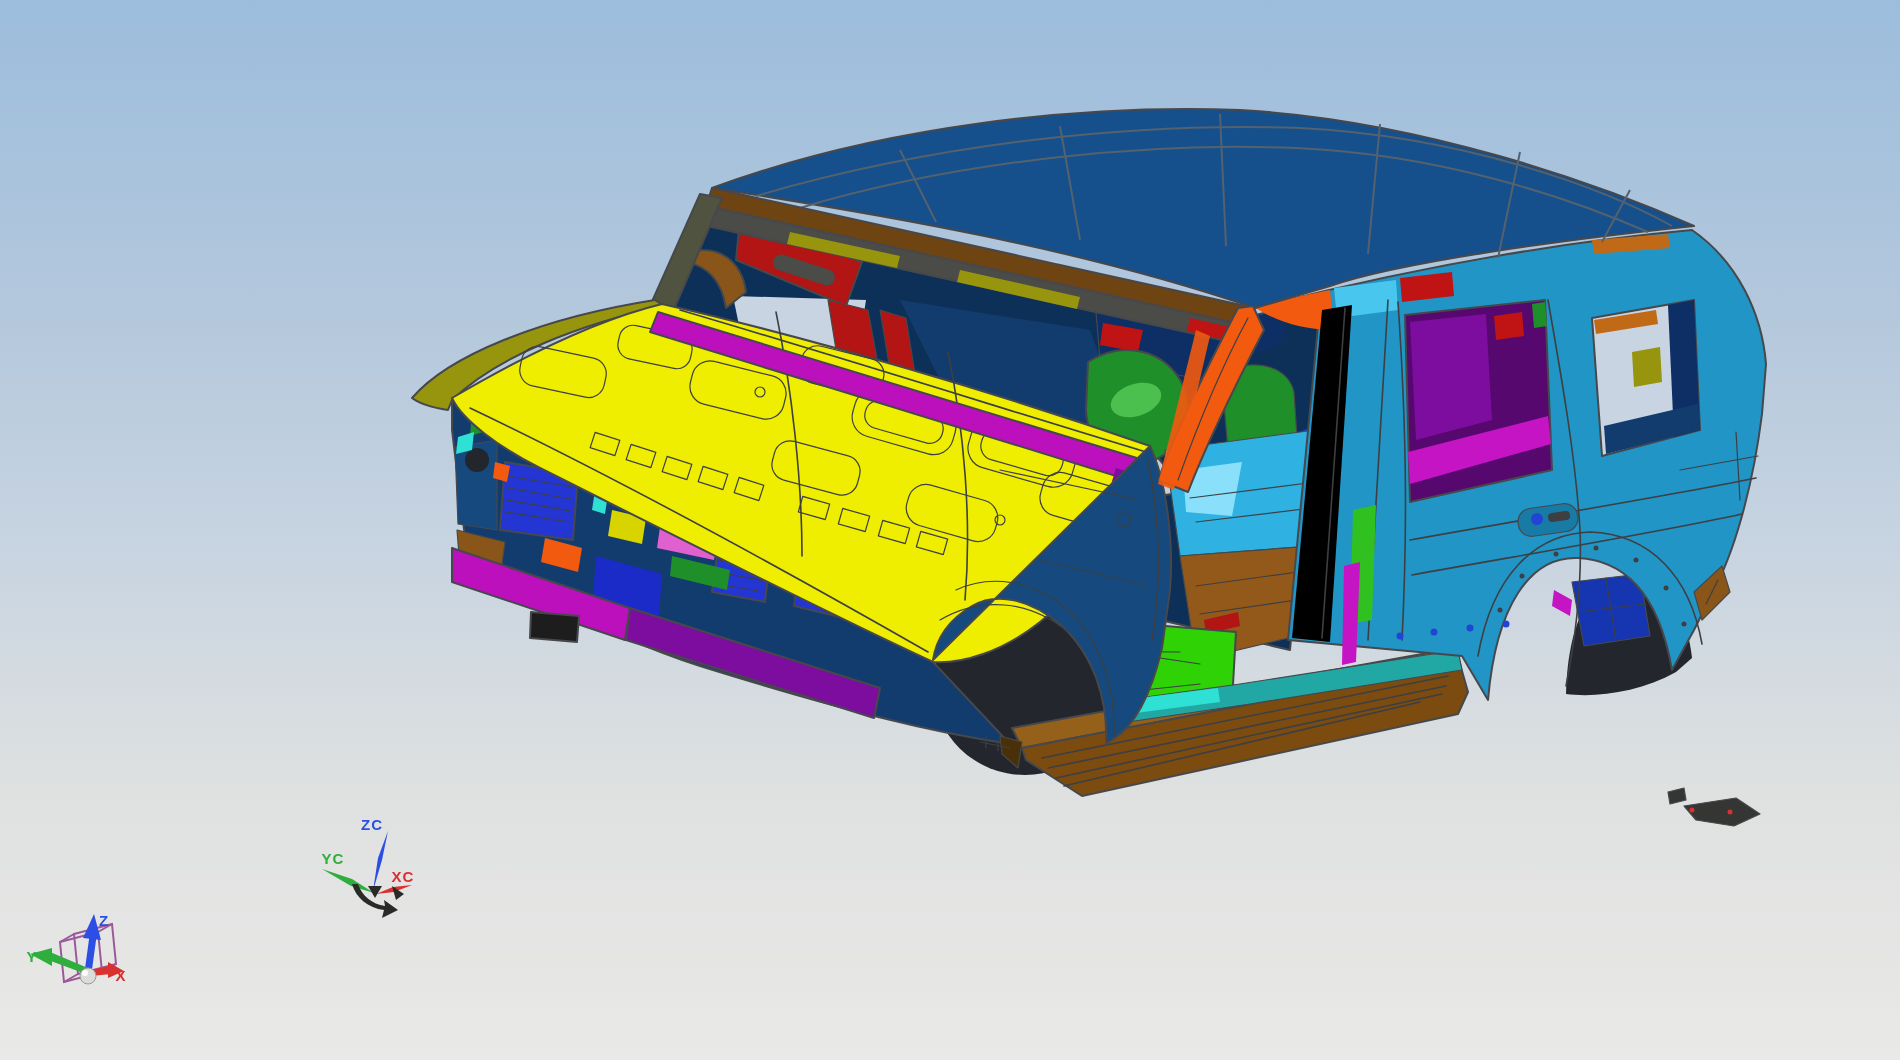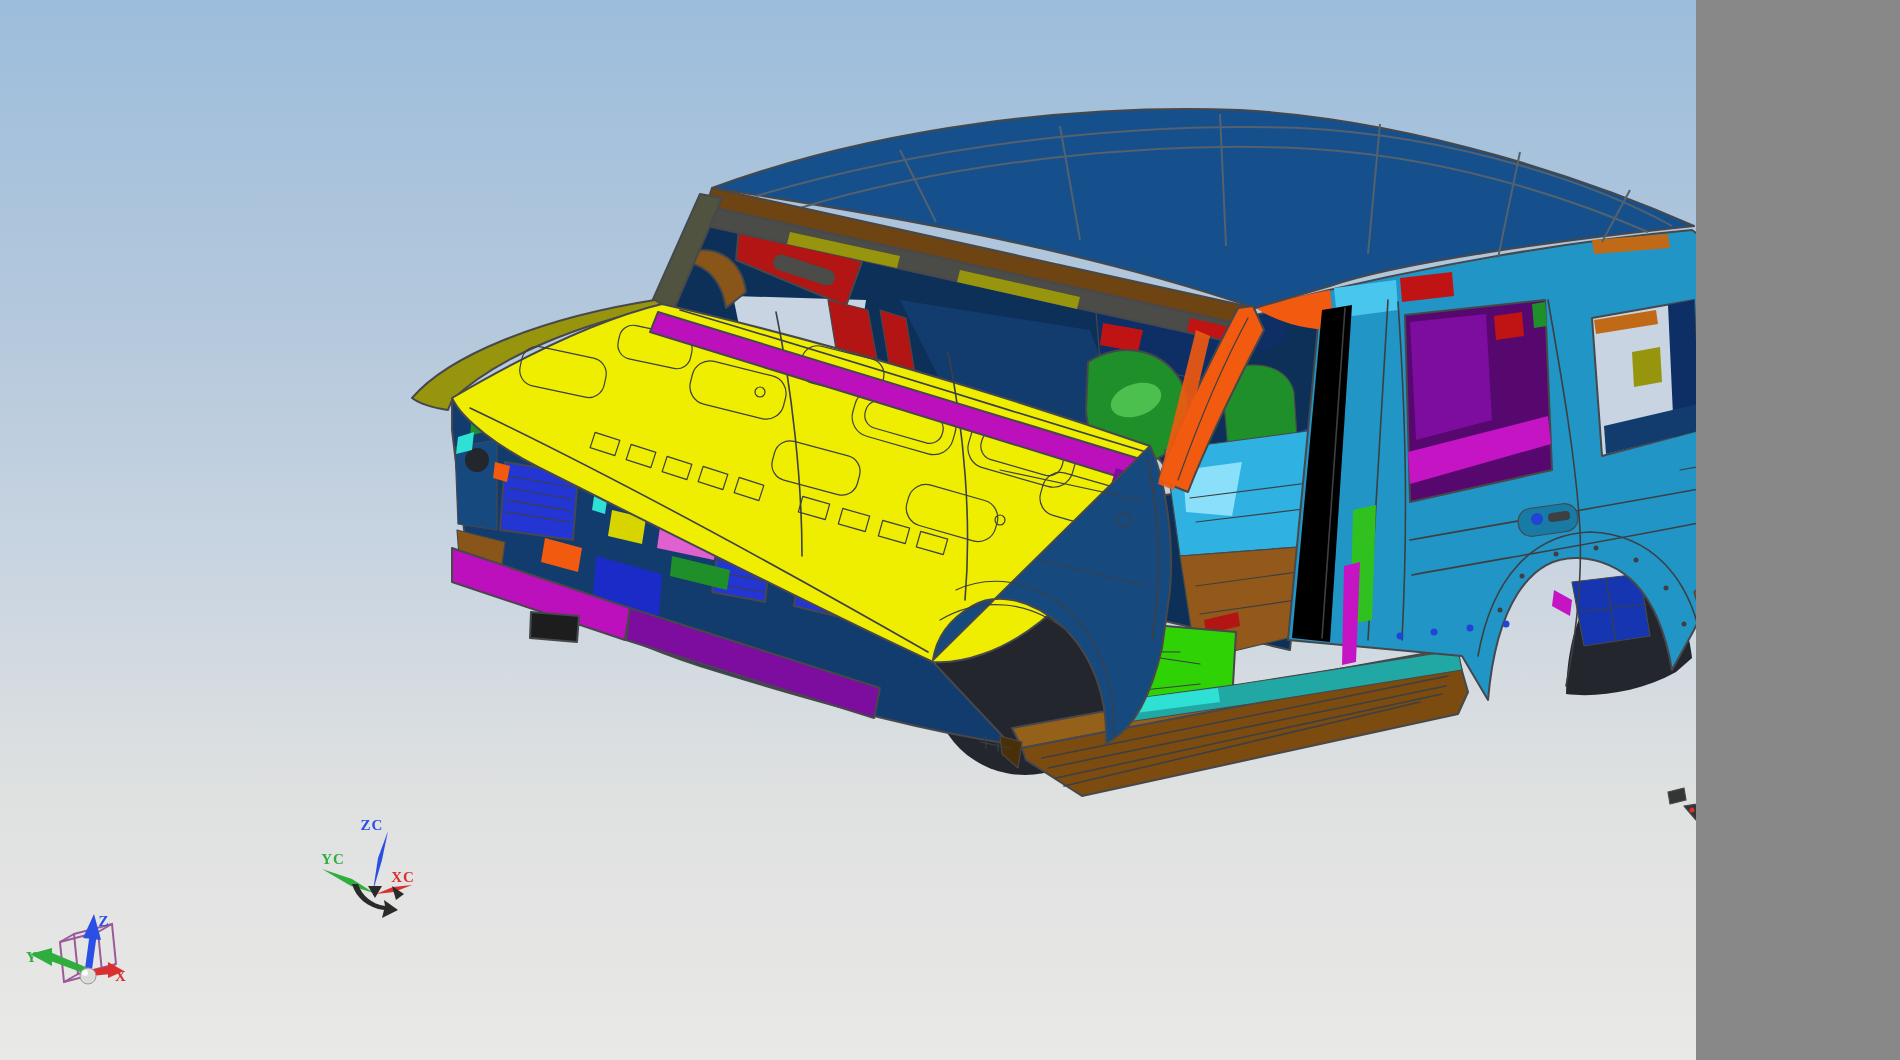--- a/index.html
+++ b/index.html
@@ -1,20 +1,20 @@
 <!DOCTYPE html>
 <html style="--c-background_top: #9cbddc; --c-background_mid: #c8d4e1; --c-background_bottom: #e9e9e7; --c-outline: #46484c; --c-detail_line: #3d3f43; --c-roof_line: #54616e; --c-roof: #15508c; --c-header_brown: #6e4413; --c-header_dark: #4b4b47; --c-olive: #97950e; --c-olive_dark: #50533f; --c-red: #b31414; --c-red_bright: #c01414; --c-orange: #f25a10; --c-orange_brown: #c06a18; --c-hood: #efed00; --c-fender: #16497e; --c-body: #2196c6; --c-body_light: #49c6ee; --c-interior_dark: #0d3058; --c-dash_navy: #123c6e; --c-navy_deep: #0d2f66; --c-seat_green: #1f8f2a; --c-green_bright: #30c020; --c-green_light: #58cc58; --c-floor_green: #2fd305; --c-floor_cyan: #2fb2e2; --c-floor_cyan_light: #9ae8ff; --c-floor_brown: #92591b; --c-rocker: #7c4b10; --c-rocker_top: #95601a; --c-rocker_dark: #4a3008; --c-magenta: #bb10bb; --c-magenta_bright: #c414c4; --c-purple: #7c0d9e; --c-purple_deep: #56086e; --c-grille_blue: #2336d4; --c-blue_deep: #1b2bc8; --c-blue_royal: #2244d4; --c-teal_sill: #21a8a4; --c-cyan_bright: #2fe0d4; --c-arch_navy: #1536b0; --c-arch_dark: #23262c; --c-pink: #e060d0; --c-yellow_dim: #d8d400; --c-brown: #8a5518; --c-dark_part: #353533; --c-black_part: #1d1d1d; --c-wcs_z: #2b4fe4; --c-wcs_y: #2fae3e; --c-wcs_x: #d93030; --c-cube_purple: #9a5a9a; --c-sphere: #dcdcda; --c-handle_black: #2a2a28;"><head>
 <meta charset="utf-8">
 <style>
   html,body{margin:0;padding:0;background:#888;}
   .stage{
     position:relative;
-    width:1696px;height:1060px;
+    width:1900px;height:1060px;
     overflow:hidden;
-    font-family:Liberation Serif, serif;
+    font-family:Liberation Sans, sans-serif;
     background:linear-gradient(180deg,
       var(--c-background_top,#9cbddc) 0%,
       #b4c8dc 30%,
       var(--c-background_mid,#c8d4e1) 52%,
       #dfe1e0 75%,
       var(--c-background_bottom,#e9e9e7) 100%);
   }
   svg{position:absolute;inset:0;display:block;}
   .ol{stroke:var(--c-outline);stroke-width:2;stroke-linejoin:round;stroke-linecap:round;}
   .ln{fill:none;stroke:var(--c-detail_line);stroke-width:1.6;stroke-linejoin:round;stroke-linecap:round;}

